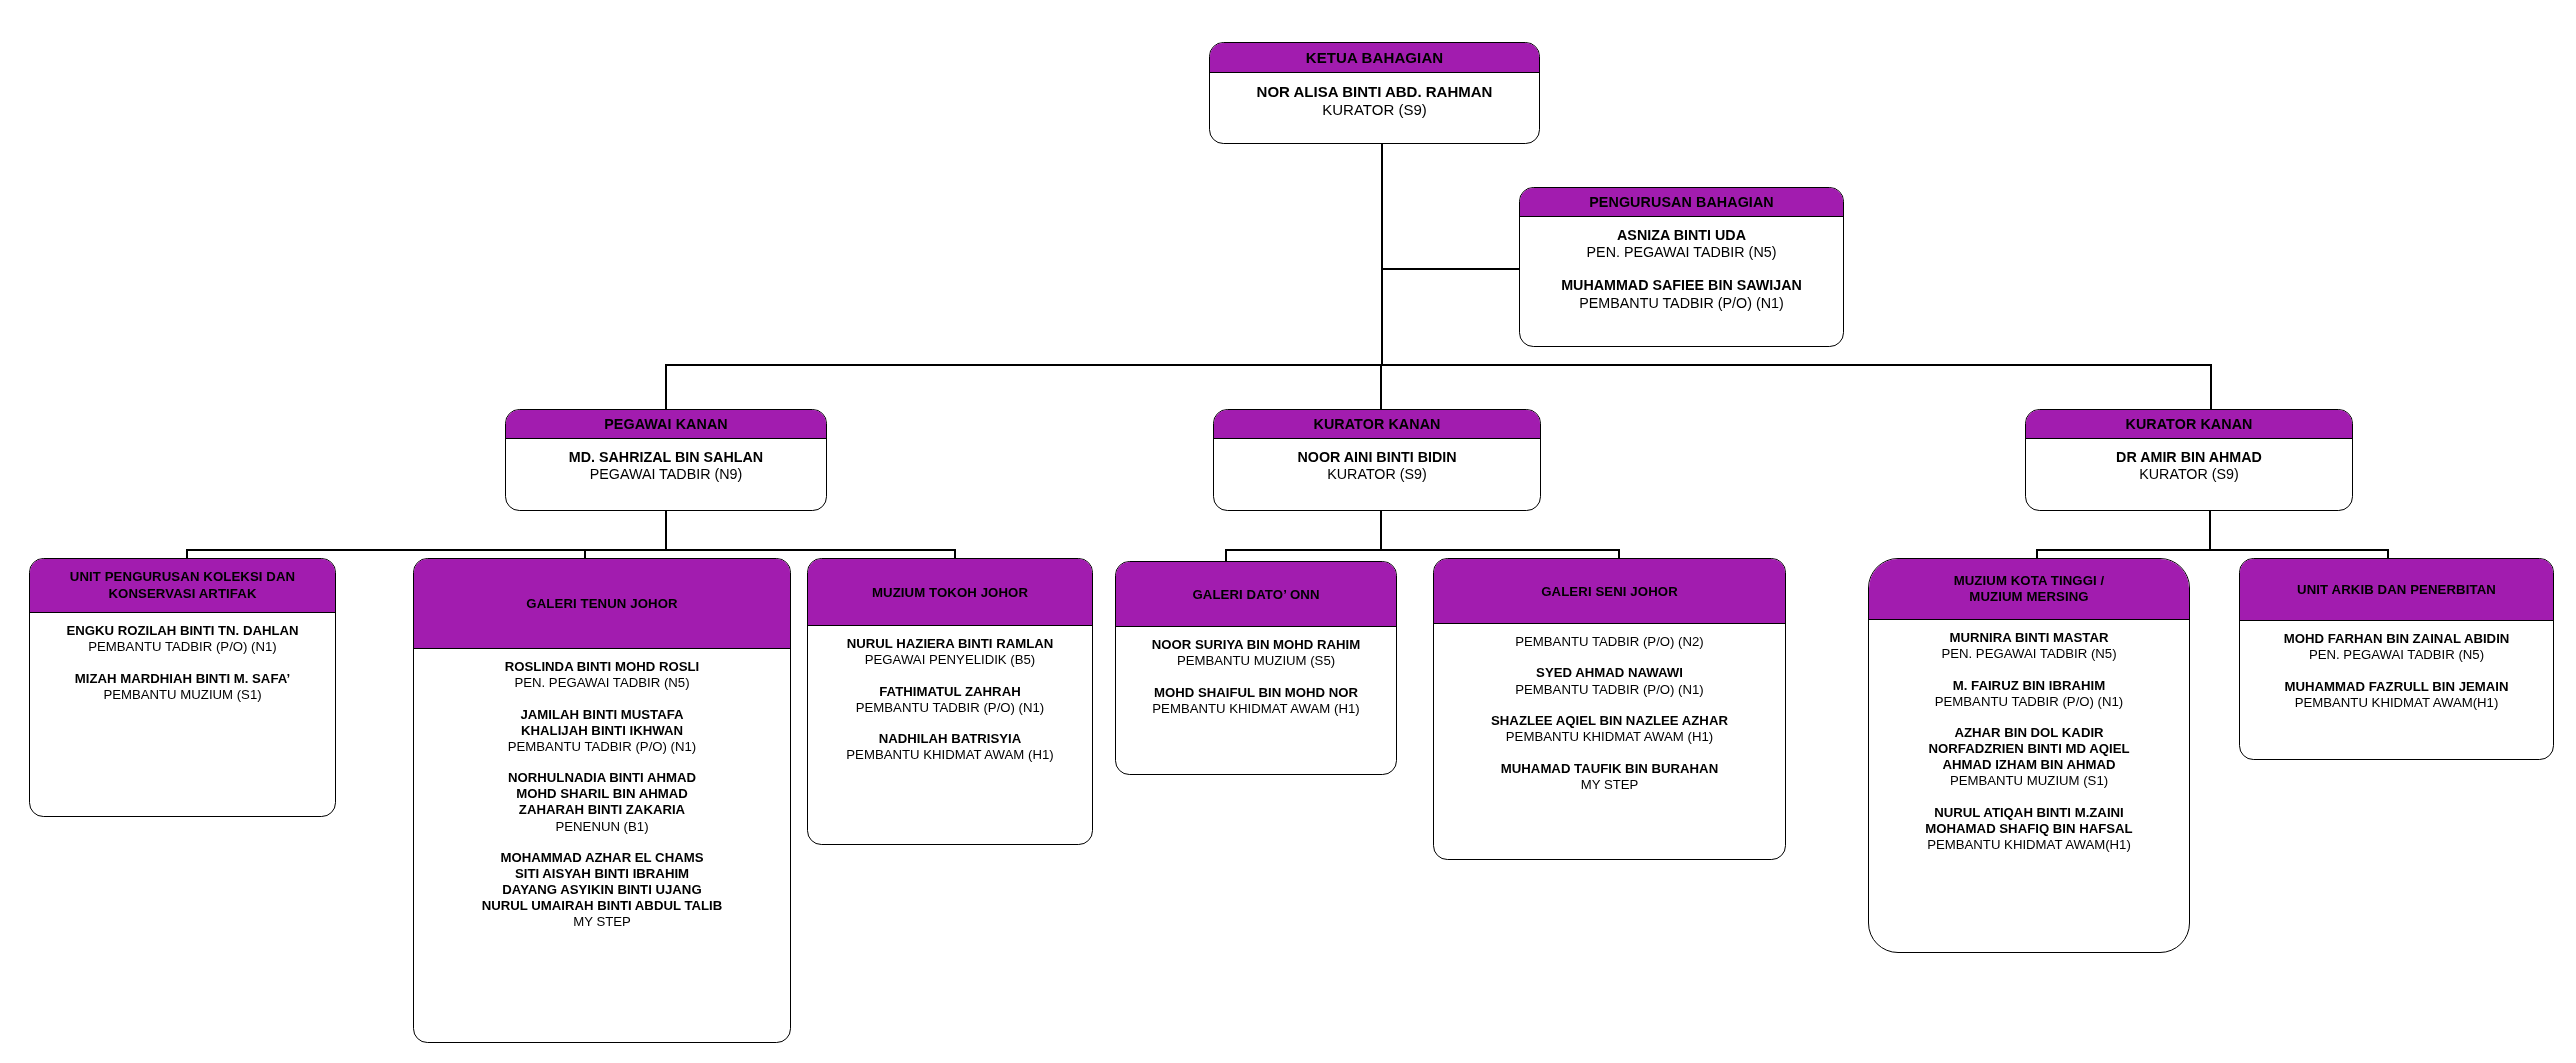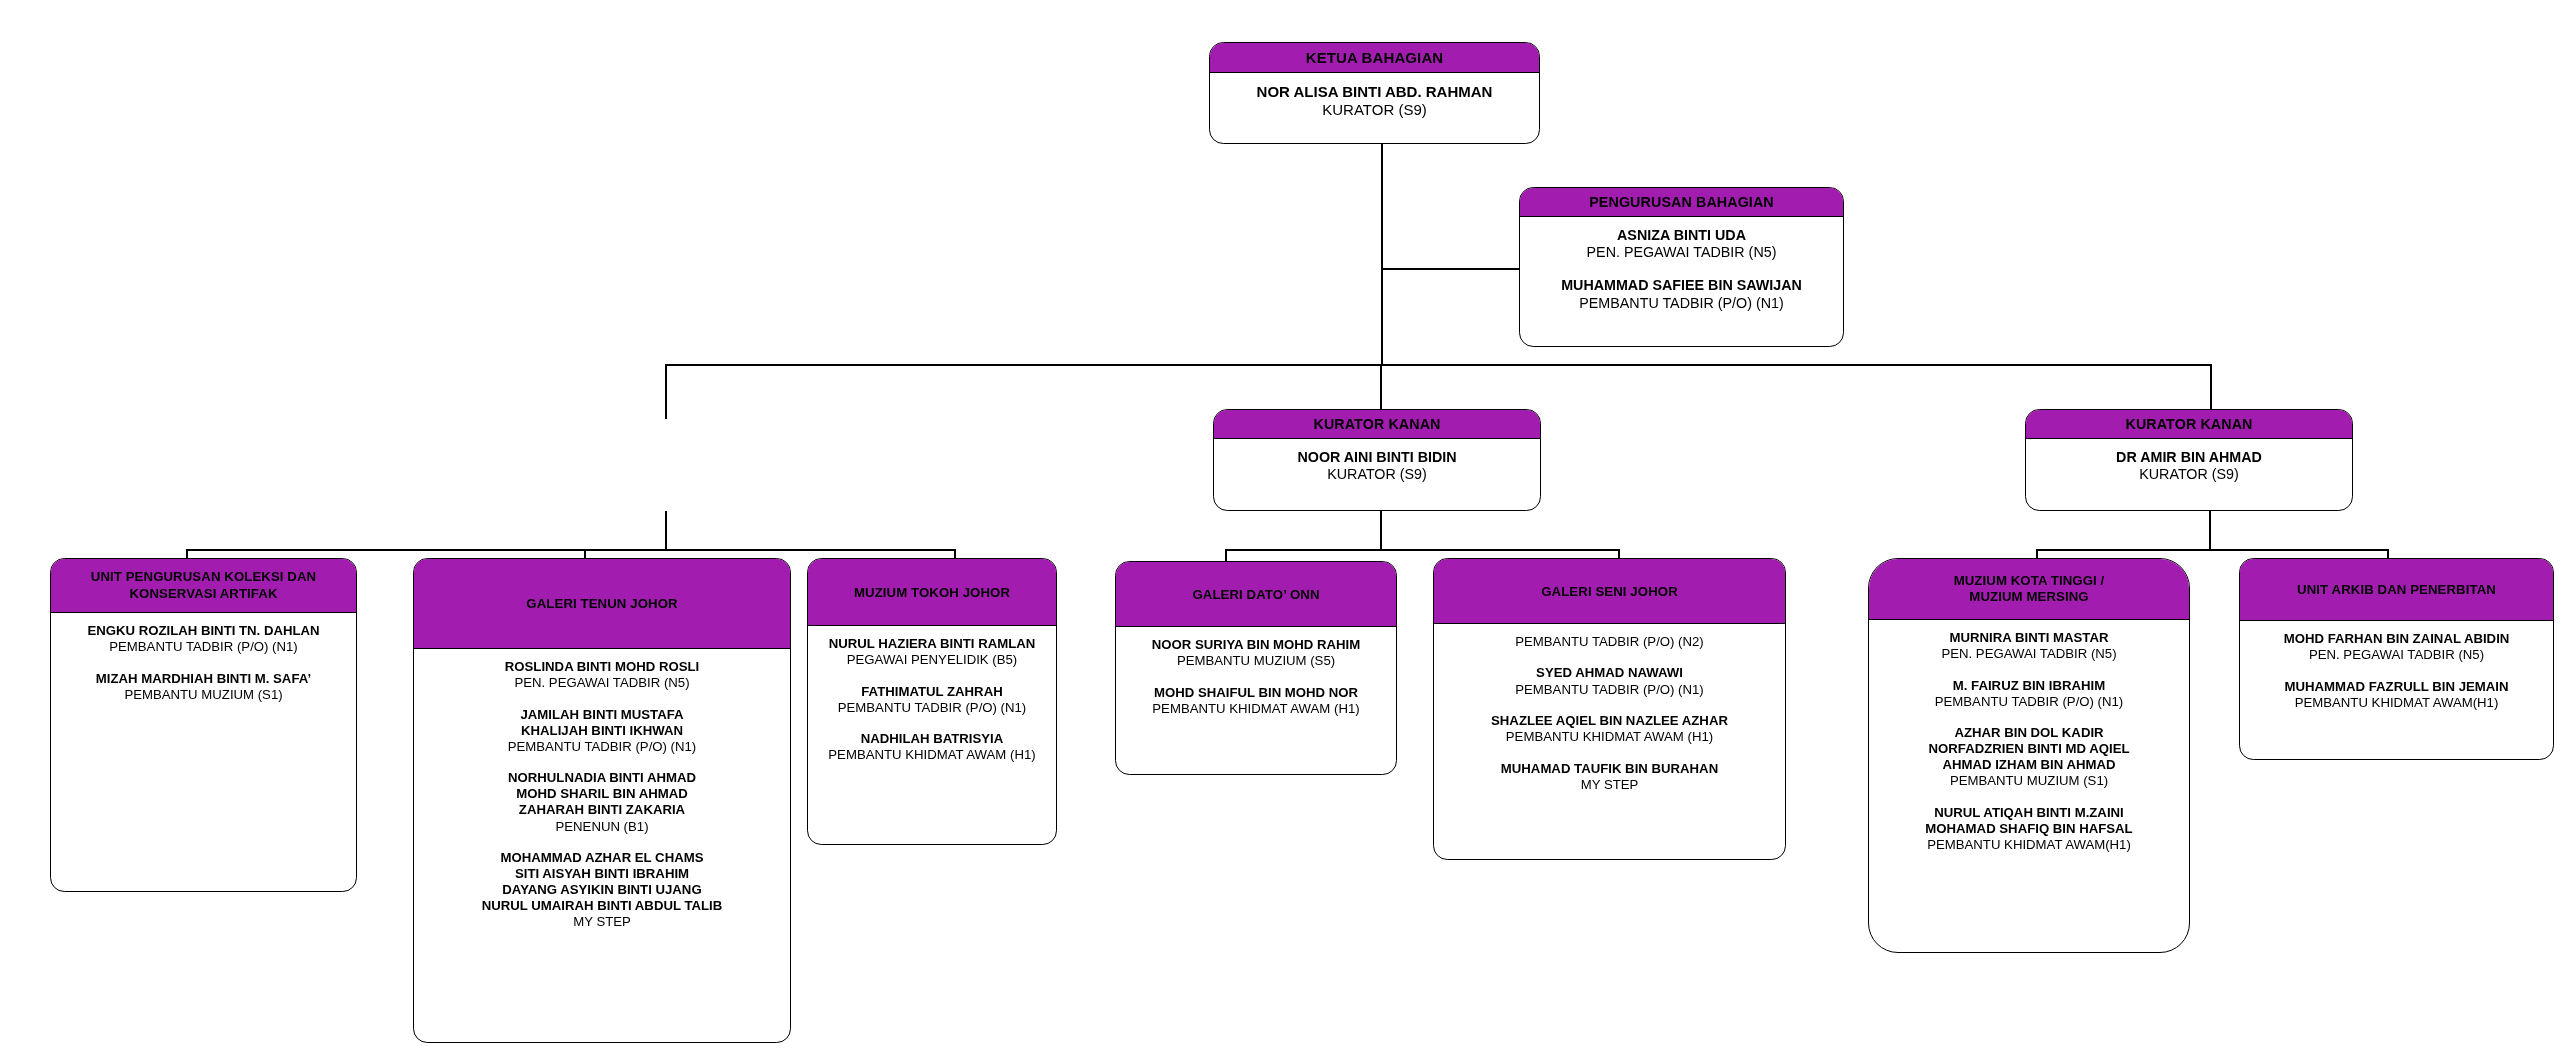--- a/index.html
+++ b/index.html
@@ -81,20 +81,29 @@
           <div class="nm">ASNIZA BINTI UDA</div>
           <div class="rl">PEN. PEGAWAI TADBIR (N5)</div>
         </div>
         <div class="grp">
           <div class="nm">MUHAMMAD SAFIEE BIN SAWIJAN</div>
           <div class="rl">PEMBANTU TADBIR (P/O) (N1)</div>
         </div>
       </div>
   </div>
 
+  <div class="node t3" style="left:505px;top:409px;width:322px;height:102px;">
+    <div class="hdr">PEGAWAI KANAN</div>
+    <div class="body">
+        <div class="grp">
+          <div class="nm">MD. SAHRIZAL BIN SAHLAN</div>
+          <div class="rl">PEGAWAI TADBIR (N9)</div>
+        </div>
+      </div>
+  </div>
 
   <div class="node t3" style="left:1213px;top:409px;width:328px;height:102px;">
     <div class="hdr">KURATOR KANAN</div>
     <div class="body">
         <div class="grp">
           <div class="nm">NOOR AINI BINTI BIDIN</div>
           <div class="rl">KURATOR (S9)</div>
         </div>
       </div>
   </div>
@@ -102,21 +111,21 @@
   <div class="node t3" style="left:2025px;top:409px;width:328px;height:102px;">
     <div class="hdr">KURATOR KANAN</div>
     <div class="body">
         <div class="grp">
           <div class="nm">DR AMIR BIN AHMAD</div>
           <div class="rl">KURATOR (S9)</div>
         </div>
       </div>
   </div>
 
-  <div class="node t4" style="left:50px;top:558px;width:307px;height:334px;">
+  <div class="node t4" style="left:29px;top:558px;width:307px;height:259px;">
     <div class="hdr hdr2" style="height:54px;line-height:1.25;">
         <div>
           <div>UNIT PENGURUSAN KOLEKSI DAN</div>
           <div>KONSERVASI ARTIFAK</div>
         </div>
       </div>
     <div class="body">
         <div class="grp">
           <div class="nm">ENGKU ROZILAH BINTI TN. DAHLAN</div>
           <div class="rl">PEMBANTU TADBIR (P/O) (N1)</div>
@@ -149,21 +158,21 @@
         <div class="grp">
           <div class="nm">MOHAMMAD AZHAR EL CHAMS</div>
           <div class="nm">SITI AISYAH BINTI IBRAHIM</div>
           <div class="nm">DAYANG ASYIKIN BINTI UJANG</div>
           <div class="nm">NURUL UMAIRAH BINTI ABDUL TALIB</div>
           <div class="rl">MY STEP</div>
         </div>
       </div>
   </div>
 
-  <div class="node t4" style="left:807px;top:558px;width:250px;height:287px;">
+  <div class="node t4" style="left:807px;top:558px;width:286px;height:287px;">
     <div class="hdr" style="height:67px;">MUZIUM TOKOH JOHOR</div>
     <div class="body">
         <div class="grp">
           <div class="nm">NURUL HAZIERA BINTI RAMLAN</div>
           <div class="rl">PEGAWAI PENYELIDIK (B5)</div>
         </div>
         <div class="grp">
           <div class="nm">FATHIMATUL ZAHRAH</div>
           <div class="rl">PEMBANTU TADBIR (P/O) (N1)</div>
         </div>

